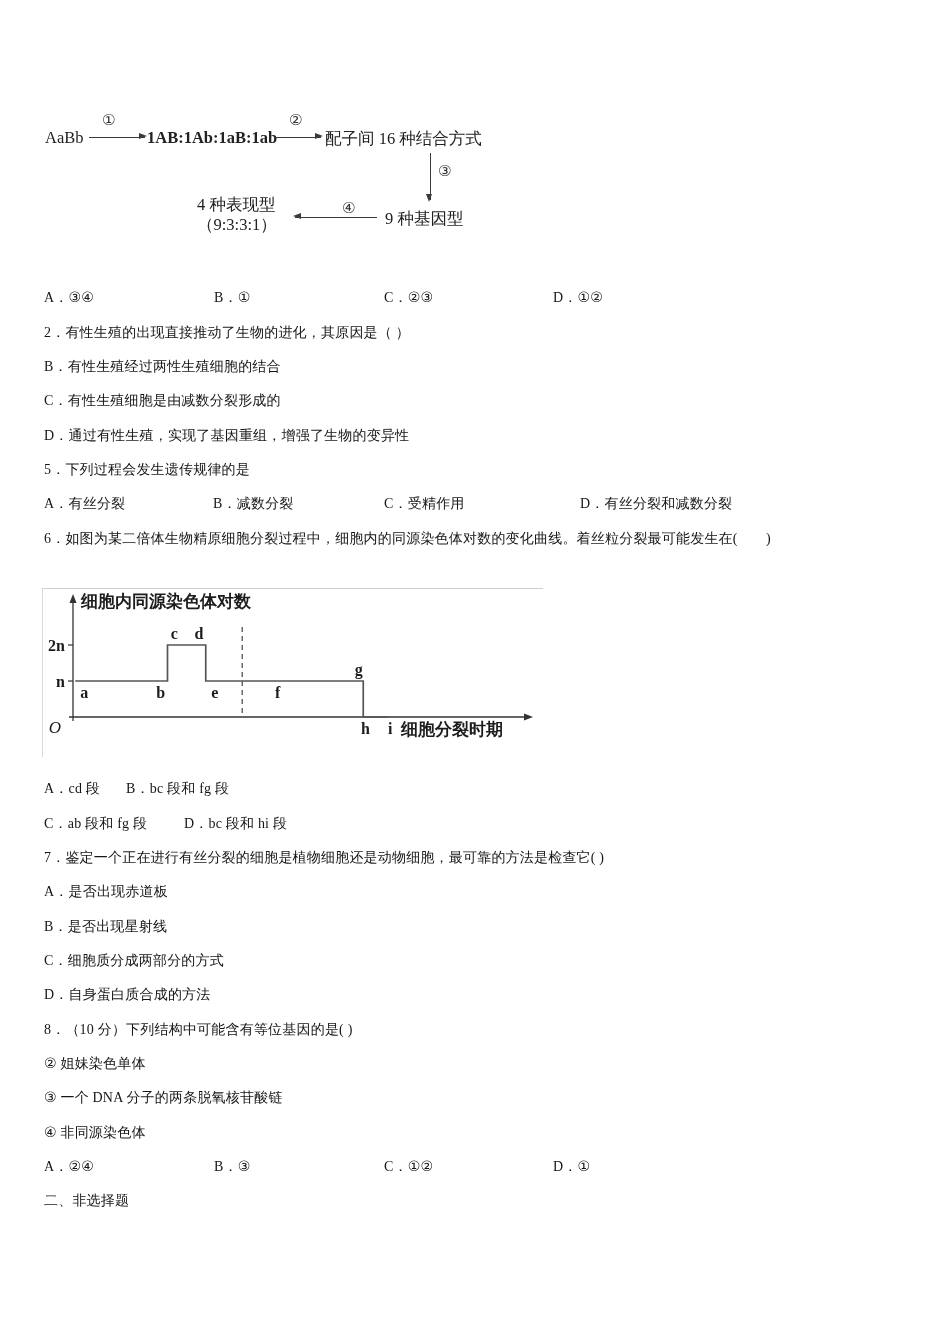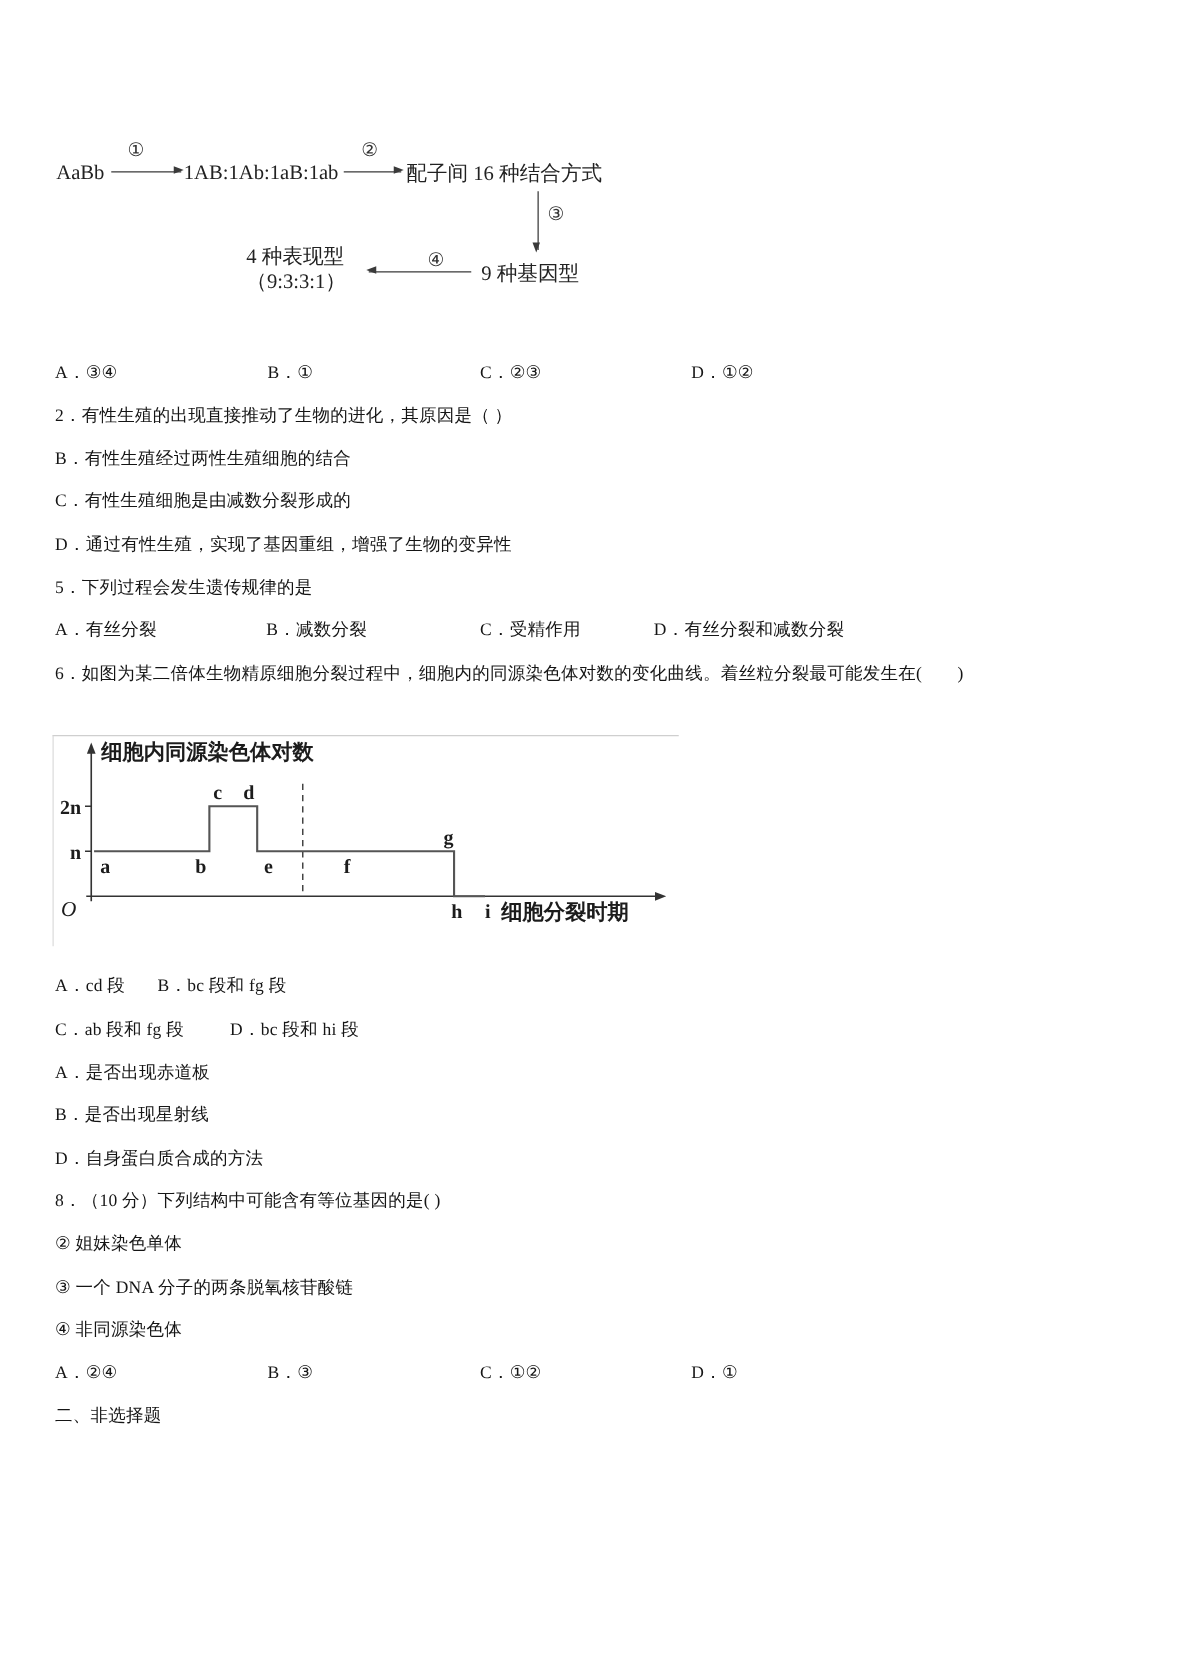--- a/index.html
+++ b/index.html
@@ -13,21 +13,21 @@
   
   .tblock{position:absolute;left:44px;right:30px}
   .line{height:34.35px;display:flex;align-items:center;font-size:14px;
         font-weight:400;white-space:nowrap;letter-spacing:.2px}
   .line.row{position:relative}
   .opt{position:absolute;top:50%;transform:translateY(-50%)}
 
   
   .diagram{position:absolute;left:45px;top:105px;width:520px;height:145px}
   .d-text{position:absolute;font-size:16.5px;font-weight:400;white-space:nowrap;color:#222}
-  .d-bold{font-weight:400}
+  .d-bold{font-weight:700}
   .d-circ{position:absolute;font-size:15px;color:#333;font-family:"DejaVu Sans",sans-serif}
   .harrow{position:absolute;border-top:1.4px solid #3a3a3a}
   .varrow{position:absolute;border-left:1.4px solid #3a3a3a}
   .ah-r{position:absolute;right:-2px;top:-4.6px;width:0;height:0;
         border-left:8px solid #3a3a3a;border-top:3.8px solid transparent;border-bottom:3.8px solid transparent}
   .ah-l{position:absolute;left:-2px;top:-4.6px;width:0;height:0;
         border-right:8px solid #3a3a3a;border-top:3.8px solid transparent;border-bottom:3.8px solid transparent}
   .ah-d{position:absolute;bottom:-2px;left:-4.6px;width:0;height:0;
         border-top:8px solid #3a3a3a;border-left:3.8px solid transparent;border-right:3.8px solid transparent}
 
@@ -80,21 +80,21 @@
     </div>
     <div class="line">2．有性生殖的出现直接推动了生物的进化，其原因是（ ）</div>
     <div class="line">B．有性生殖经过两性生殖细胞的结合</div>
     <div class="line">C．有性生殖细胞是由减数分裂形成的</div>
     <div class="line">D．通过有性生殖，实现了基因重组，增强了生物的变异性</div>
     <div class="line">5．下列过程会发生遗传规律的是</div>
     <div class="line row">
       <span class="opt" style="left:0">A．有丝分裂</span>
       <span class="opt" style="left:169px">B．减数分裂</span>
       <span class="opt" style="left:340px">C．受精作用</span>
-      <span class="opt" style="left:479px">D．有丝分裂和减数分裂</span>
+      <span class="opt" style="left:536px">D．有丝分裂和减数分裂</span>
     </div>
     <div class="line">6．如图为某二倍体生物精原细胞分裂过程中，细胞内的同源染色体对数的变化曲线。着丝粒分裂最可能发生在(　　)</div>
   </div>
 
   <div class="figure">
     <svg id="cell-chart" width="500" height="168" viewBox="0 0 500 168">
         <line x1="30" y1="132" x2="30" y2="12" stroke="#333" stroke-width="1.3"></line>
         <polygon points="30,5 26.5,14 33.5,14" fill="#333"></polygon>
         <line x1="26" y1="128" x2="484" y2="128" stroke="#333" stroke-width="1.3"></line>
         <polygon points="490,128 481,124.5 481,131.5" fill="#333"></polygon>
@@ -121,22 +121,24 @@
 
   <div class="tblock" style="top:772px">
     <div class="line row">
       <span class="opt" style="left:0">A．cd 段</span>
       <span class="opt" style="left:82px">B．bc 段和 fg 段</span>
     </div>
     <div class="line row">
       <span class="opt" style="left:0">C．ab 段和 fg 段</span>
       <span class="opt" style="left:140px">D．bc 段和 hi 段</span>
     </div>
+    <div class="line">7．鉴定一个正在进行有丝分裂的细胞是植物细胞还是动物细胞，最可靠的方法是检查它( )</div>
     <div class="line">A．是否出现赤道板</div>
     <div class="line">B．是否出现星射线</div>
+    <div class="line">C．细胞质分成两部分的方式</div>
     <div class="line">D．自身蛋白质合成的方法</div>
     <div class="line">8．（10 分）下列结构中可能含有等位基因的是( )</div>
     <div class="line">② 姐妹染色单体</div>
     <div class="line">③ 一个 DNA 分子的两条脱氧核苷酸链</div>
     <div class="line">④ 非同源染色体</div>
     <div class="line row">
       <span class="opt" style="left:0">A．②④</span>
       <span class="opt" style="left:170px">B．③</span>
       <span class="opt" style="left:340px">C．①②</span>
       <span class="opt" style="left:509px">D．①</span>

